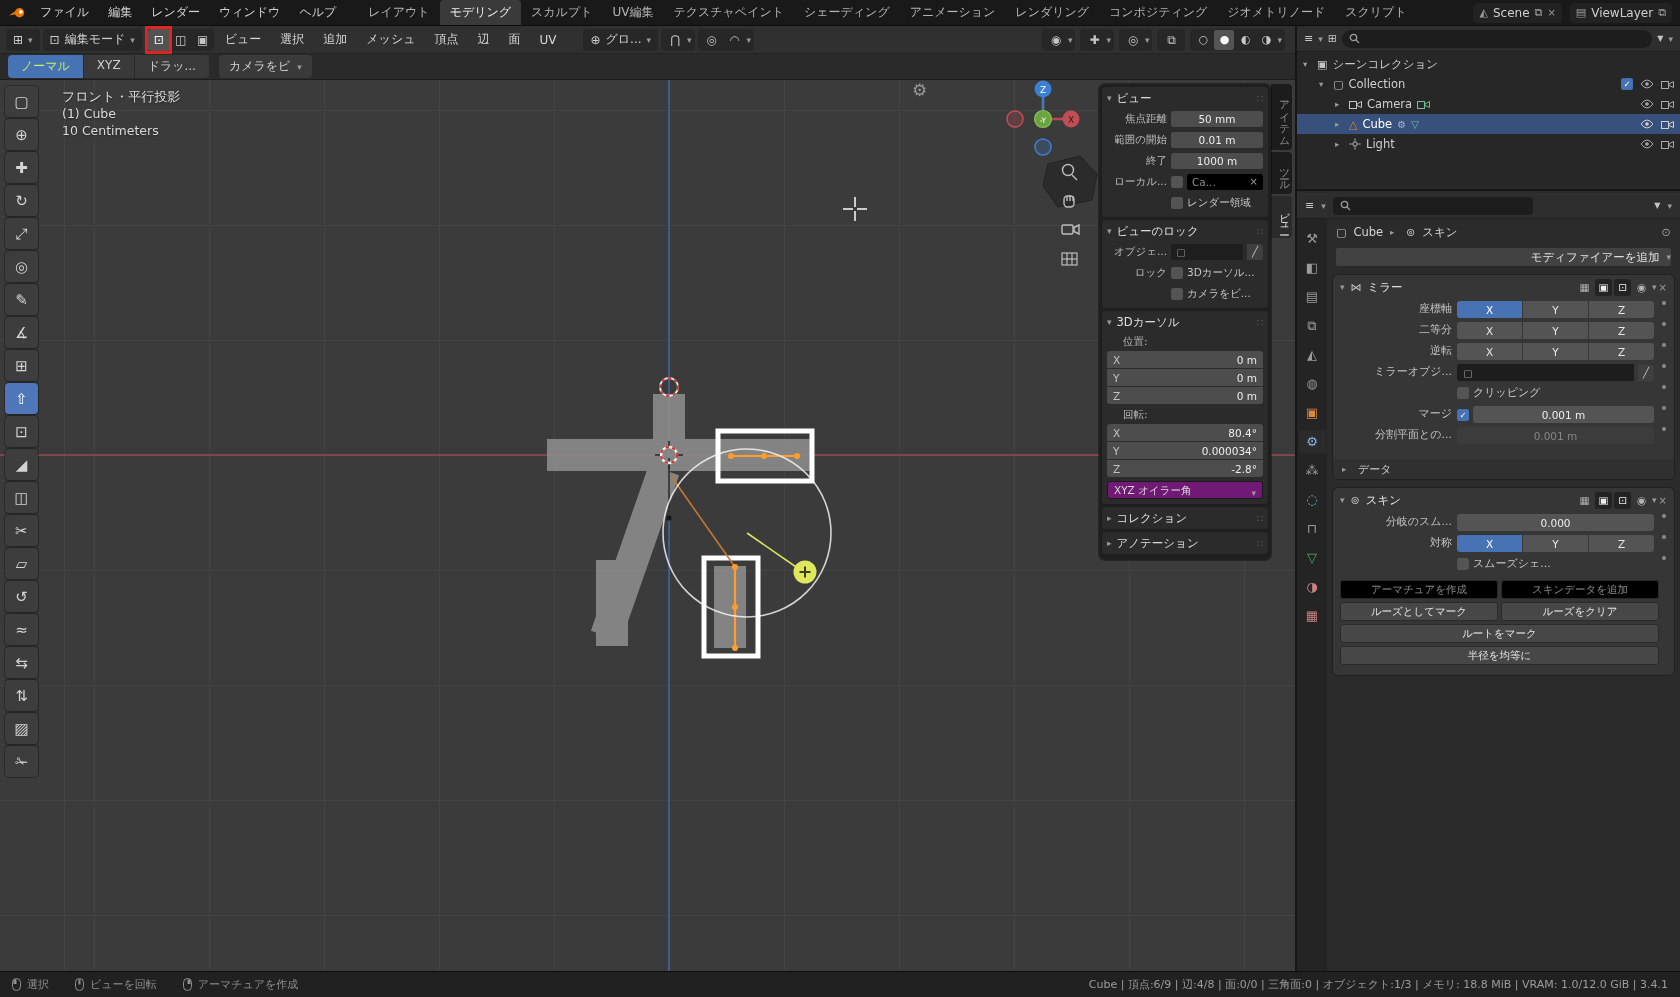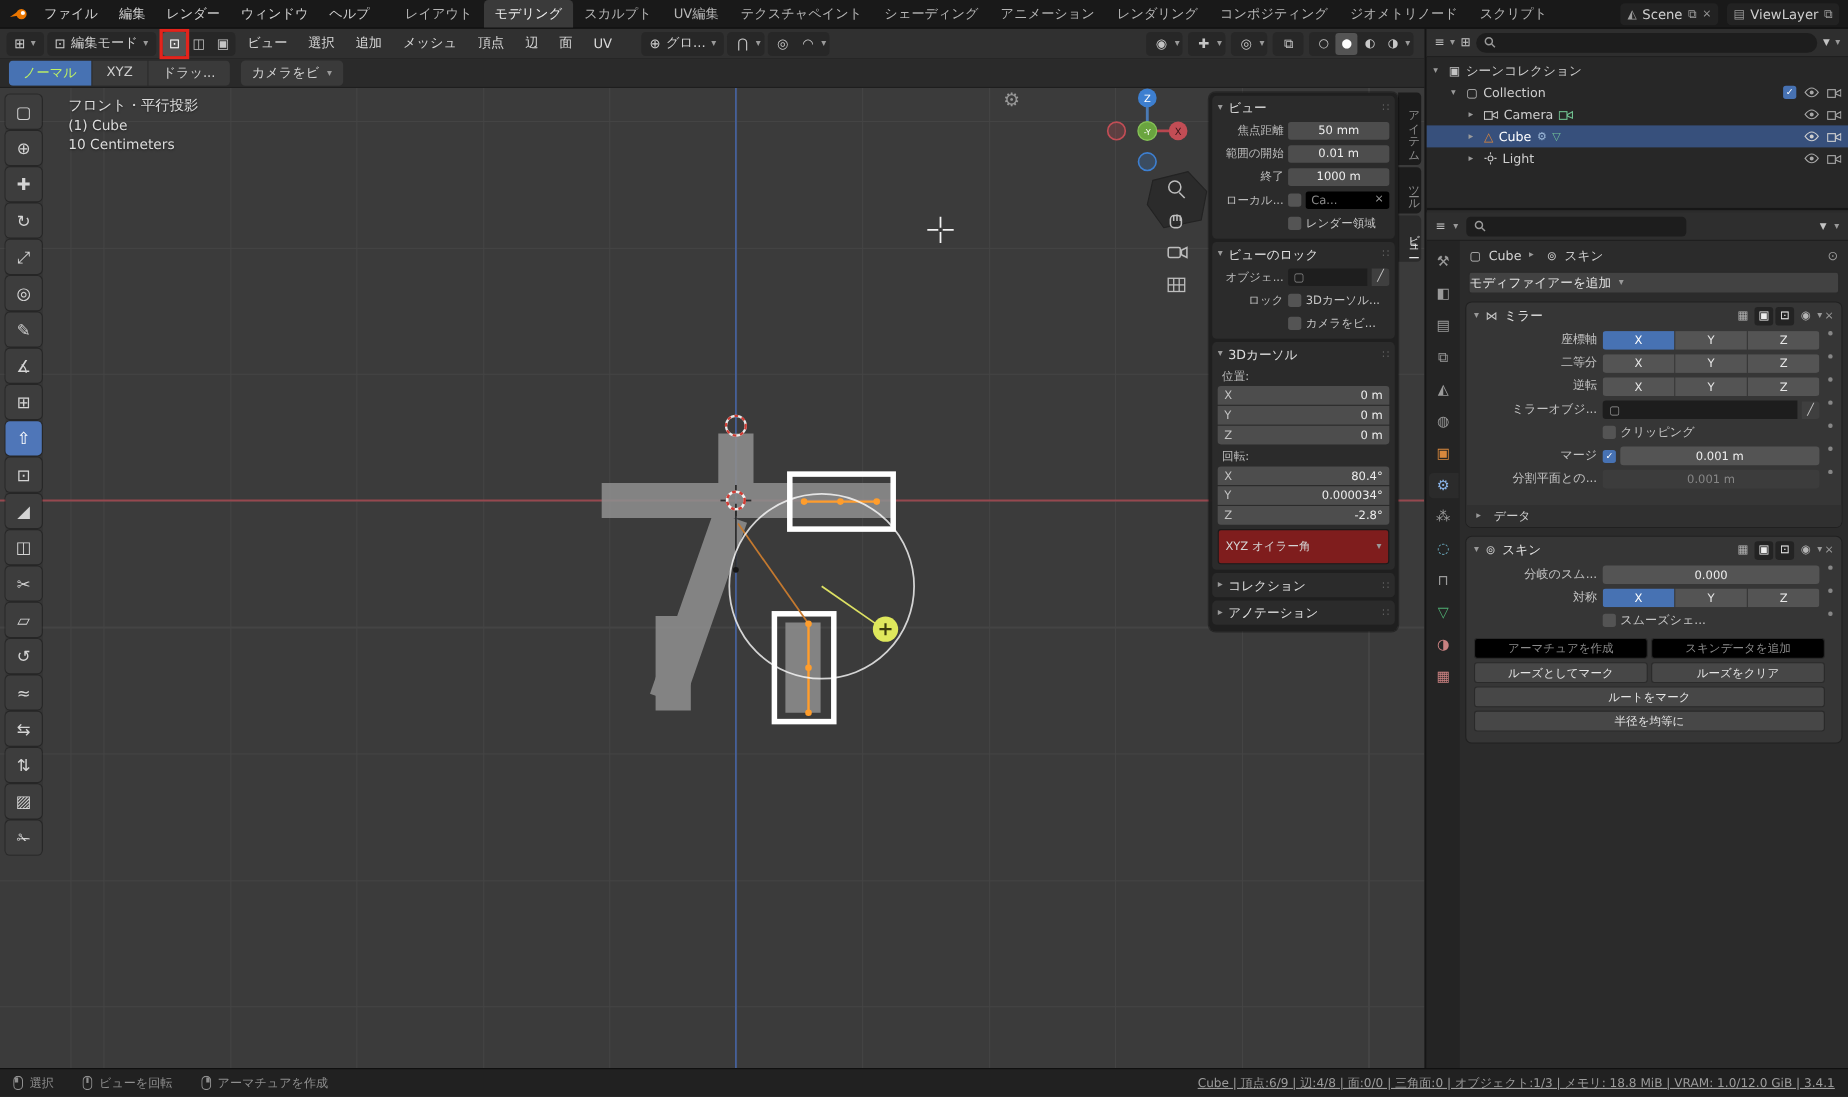--- a/index.html
+++ b/index.html
@@ -54,27 +54,27 @@
 .nsec-h{display:flex;align-items:center;gap:5px;height:18px;color:#e0e0e0;font-size:11.5px;}
 .grip{margin-left:auto;color:#5e5e5e;font-size:10px;}
 .nrow{display:flex;align-items:center;height:19px;margin-top:2px;gap:4px;}
 .nlabel{width:60px;text-align:right;color:#bdbdbd;font-size:10.5px;white-space:nowrap;overflow:hidden;flex-shrink:0;}
 .nfield{flex:1;height:16px;background:#4d4d4d;border-radius:2.5px;color:#ededed;font-size:10.5px;display:flex;align-items:center;justify-content:center;}
 .nfield.dark{background:#000000;justify-content:flex-start;padding:0 5px;color:#8c8c8c;gap:4px;}
 .nfield.obj{background:#1e1e1e;border-radius:2.5px 0 0 2.5px;justify-content:flex-start;padding:0 5px;color:#8c8c8c;}
 .ncheck{width:12px;height:12px;border-radius:2.5px;background:#545454;flex-shrink:0;display:flex;align-items:center;justify-content:center;font-size:8.5px;color:#fff;}
 .ncheck.on{background:#4772b3;}
 .opt{font-size:10.5px;color:#c8c8c8;white-space:nowrap;overflow:hidden;}
-.nsublabel{font-size:10.5px;color:#bdbdbd;margin:4px 4px 2px;}
+.nsublabel{font-size:10.5px;color:#bdbdbd;margin:4px 16px 2px;}
 .vec{display:flex;flex-direction:column;}
 .vecfield{height:17px;background:#4d4d4d;display:flex;align-items:center;padding:0 6px;font-size:10.5px;color:#ededed;margin-top:1px;}
 .vecfield .ax{color:#c3c3c3;margin-right:auto;}
 .vec .vecfield:first-child{border-radius:3px 3px 0 0;margin-top:0;}
 .vec .vecfield:last-child{border-radius:0 0 3px 3px;}
-.ndrop{height:32px;background:#7f1d1d;border:1px solid #1b1b1b;border-radius:3px;display:flex;align-items:center;padding:0 6px;color:#d5d5d5;font-size:10.5px;margin-top:4px;gap:4px;}
+.ndrop{height:18px;background:#701a75;border:1px solid #1b1b1b;border-radius:3px;display:flex;align-items:flex-end;padding:0 6px;color:#d5d5d5;font-size:10.5px;margin-top:4px;gap:4px;}
 .ndrop .caret{margin-left:auto;}
 .edrp{width:16px;height:16px;background:#3f3f3f;border-radius:0 2.5px 2.5px 0;display:flex;align-items:center;justify-content:center;color:#c5c5c5;font-size:10px;flex-shrink:0;}
 .ntabs{position:absolute;left:1271px;top:4px;width:22px;display:flex;flex-direction:column;gap:2px;z-index:8;}
 .ntab{writing-mode:vertical-rl;padding:9px 0;background:#1c1c1c;color:#8f8f8f;font-size:10.5px;border-radius:0 4px 4px 0;text-align:center;width:21px;}
 .ntab.active{background:#2b2b2b;color:#e8e8e8;}
 
 
 .rightcol{position:absolute;left:1295px;top:26px;width:385px;height:945px;background:#2b2b2b;border-left:2px solid #161616;z-index:25;}
 .outliner{position:absolute;left:0;top:0;width:100%;height:165px;background:#272727;border-bottom:2px solid #161616;}
 .out-h{height:26px;background:#2e2e2e;display:flex;align-items:center;gap:5px;padding:0 7px;border-bottom:1px solid #1f1f1f;}
@@ -88,21 +88,21 @@
 .oright{margin-left:auto;display:flex;align-items:center;gap:7px;}
 .props{position:absolute;left:0;top:167px;width:100%;height:778px;background:#2b2b2b;}
 .props-h{height:26px;display:flex;align-items:center;gap:7px;padding:0 8px;background:#2e2e2e;border-bottom:1px solid #1f1f1f;}
 .psearch{width:200px;height:18px;background:#1d1d1d;border-radius:4px;display:flex;align-items:center;gap:5px;padding:0 7px;color:#9a9a9a;}
 .ptabs{position:absolute;left:0;top:26px;bottom:0;width:30px;background:#242424;display:flex;flex-direction:column;align-items:center;padding-top:8px;gap:6px;}
 .ptab{width:27px;height:23px;display:flex;align-items:center;justify-content:center;font-size:13px;color:#9b9b9b;border-radius:4px 0 0 4px;}
 .ptab.active{background:#2b2b2b;color:#8ab4e8;}
 .pcontent{position:absolute;left:30px;top:26px;right:0;bottom:0;overflow:hidden;}
 .crumbs{height:26px;display:flex;align-items:center;gap:7px;padding:0 9px;color:#d5d5d5;font-size:11.5px;}
 .crumbs .pinw{margin-left:auto;color:#9a9a9a;}
-.addmod{margin:2px 8px 8px;height:20px;background:#424242;border:1px solid #2a2a2a;border-radius:3px;display:flex;align-items:center;justify-content:flex-start;gap:7px;color:#e2e2e2;font-size:11.5px;}
+.addmod{margin:2px 8px 8px;height:20px;background:#424242;border:1px solid #2a2a2a;border-radius:3px;display:flex;align-items:center;justify-content:flex-end;gap:7px;color:#e2e2e2;font-size:11.5px;}
 .mpanel{margin:0 6px 9px;background:#363636;border-radius:5px;box-shadow:0 0 0 1px rgba(0,0,0,.25);}
 .mp-h{height:24px;display:flex;align-items:center;gap:6px;padding:0 7px;font-size:11.5px;color:#e5e5e5;}
 .mp-icons{display:flex;gap:2px;margin-left:auto;align-items:center;}
 .mp-tgl{width:17px;height:17px;display:flex;align-items:center;justify-content:center;color:#b5b5b5;font-size:10.5px;border-radius:3px;}
 .mp-tgl.on{background:#232323;color:#ededed;}
 .mp-b{padding:2px 5px 7px 7px;}
 .prow{display:flex;align-items:flex-start;height:21px;gap:5px;}
 .plabel{width:112px;text-align:right;color:#c3c3c3;font-size:11px;white-space:nowrap;overflow:hidden;flex-shrink:0;}
 .pfields{flex:1;display:flex;align-items:center;gap:4px;min-width:0;}
 .pdot{width:10px;display:flex;justify-content:center;flex-shrink:0;}
@@ -118,21 +118,21 @@
 .pcheck.on{background:#4772b3;}
 .plab2{font-size:11px;color:#c8c8c8;white-space:nowrap;}
 .subhdr{height:20px;background:#303030;border-radius:0 0 5px 5px;display:flex;align-items:center;gap:7px;padding:0 9px;color:#cdcdcd;font-size:11px;margin-top:4px;}
 .pbtn{flex:1;height:19px;background:#474747;border:1px solid #2a2a2a;border-radius:3px;display:flex;align-items:center;justify-content:center;color:#e5e5e5;font-size:10.5px;white-space:nowrap;overflow:hidden;}
 .pbtn.disabled{background:#000000;color:#8b8b8b;}
 .btnrow{display:flex;gap:3px;margin:3px 10px 3px 0;}
 
 
 .statusbar{position:absolute;left:0;top:971px;width:1680px;height:26px;background:#212121;border-top:1px solid #0f0f0f;display:flex;align-items:center;padding:0 12px;gap:26px;color:#8f8f8f;font-size:11px;z-index:40;}
 .sb-item{display:flex;align-items:center;gap:6px;}
-.sb-right{margin-left:auto;color:#9c9c9c;white-space:nowrap;text-decoration:underline;}
+.sb-right{margin-left:auto;color:#9c9c9c;white-space:nowrap;}
 .x-close{color:#9a9a9a;font-size:10px;}
 </style>
 </head>
 <body>
 
 <div id="root">
 
   <div class="menubar">
     <span style="display:flex;align-items:center;margin-right:4px;">
       <svg width="18" height="12" viewBox="0 0 18 12">

